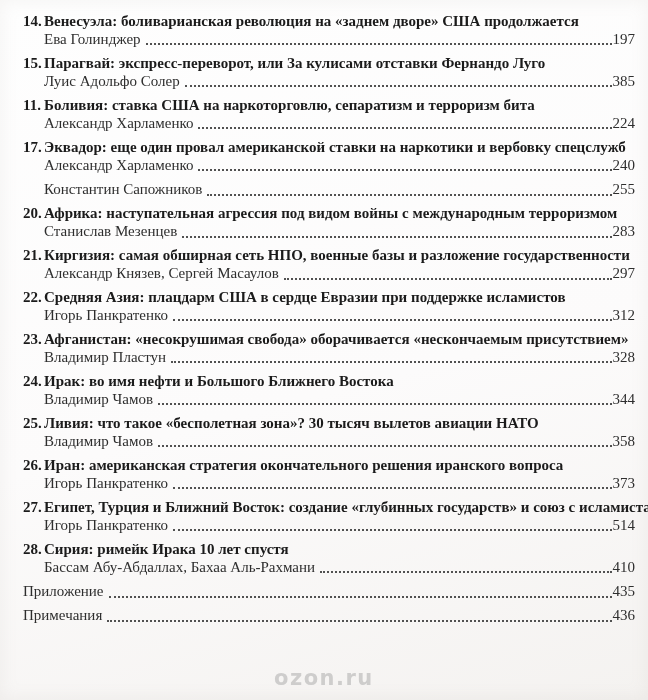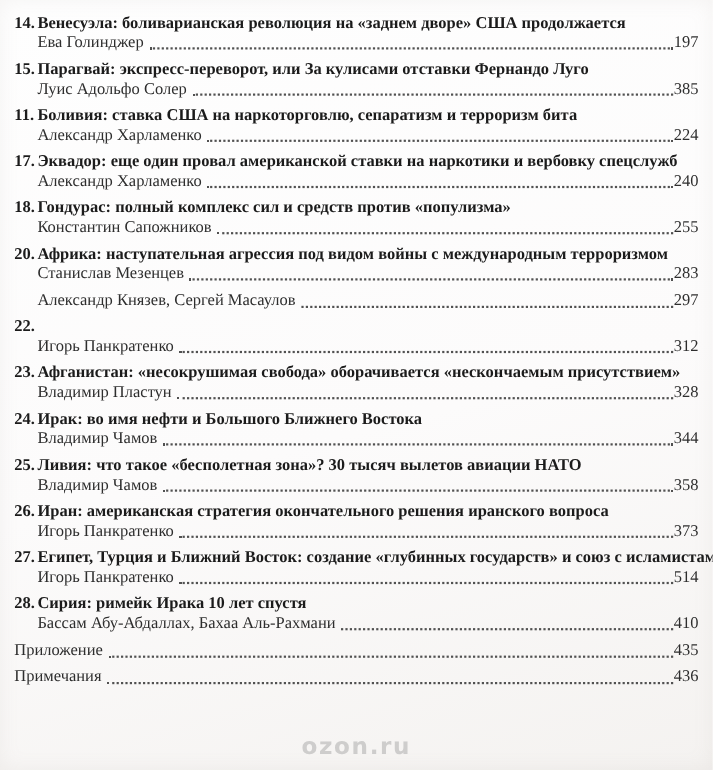--- a/index.html
+++ b/index.html
@@ -3,21 +3,21 @@
 <meta charset="utf-8">
 <style>
   html, body { margin: 0; padding: 0; }
   body { width: 648px; height: 700px; overflow: hidden; }
 
   .page {
     position: relative;
     width: 648px;
     height: 700px;
     box-sizing: border-box;
-    padding: 13px 13px 0 13px;
+    padding: 13px 13px 0 23px;
     background: linear-gradient(165deg, #fefefe 0%, #fcfbfb 55%, #f4f2f0 100%);
     box-shadow: inset 0 0 18px rgba(160,150,140,0.10);
     font-family: "Liberation Serif", "DejaVu Serif", serif;
     font-size: 15px;
     color: #262626;
     overflow: hidden;
   }
 
   .entry { margin-bottom: 6.8px; }
 
@@ -117,24 +117,20 @@
       <span class="title">Эквадор: еще один провал американской ставки на наркотики и вербовку спецслужб</span>
     </div>
     <div class="author-line">
       <span class="author">Александр Харламенко</span>
       <span class="dots"></span>
       <span class="pg">240</span>
     </div>
   </div>
 
   <div class="entry">
-    <div class="title-line">
-      <span class="num">18.</span>
-      <span class="title">Гондурас: полный комплекс сил и средств против «популизма»</span>
-    </div>
     <div class="author-line">
       <span class="author">Константин Сапожников</span>
       <span class="dots"></span>
       <span class="pg">255</span>
     </div>
   </div>
 
 
   <div class="entry">
     <div class="title-line">
@@ -142,30 +138,35 @@
       <span class="title">Африка: наступательная агрессия под видом войны с международным терроризмом</span>
     </div>
     <div class="author-line">
       <span class="author">Станислав Мезенцев</span>
       <span class="dots"></span>
       <span class="pg">283</span>
     </div>
   </div>
 
   <div class="entry">
+    <div class="title-line">
+      <span class="num">21.</span>
+      <span class="title">Киргизия: самая обширная сеть НПО, военные базы и разложение государственности</span>
+    </div>
     <div class="author-line">
       <span class="author">Александр Князев, Сергей Масаулов</span>
       <span class="dots"></span>
       <span class="pg">297</span>
     </div>
   </div>
 
   <div class="entry">
     <div class="title-line">
       <span class="num">22.</span>
+      <span class="title">Средняя Азия: плацдарм США в сердце Евразии при поддержке исламистов</span>
     </div>
     <div class="author-line">
       <span class="author">Игорь Панкратенко</span>
       <span class="dots"></span>
       <span class="pg">312</span>
     </div>
   </div>
 
   <div class="entry">
     <div class="title-line">

